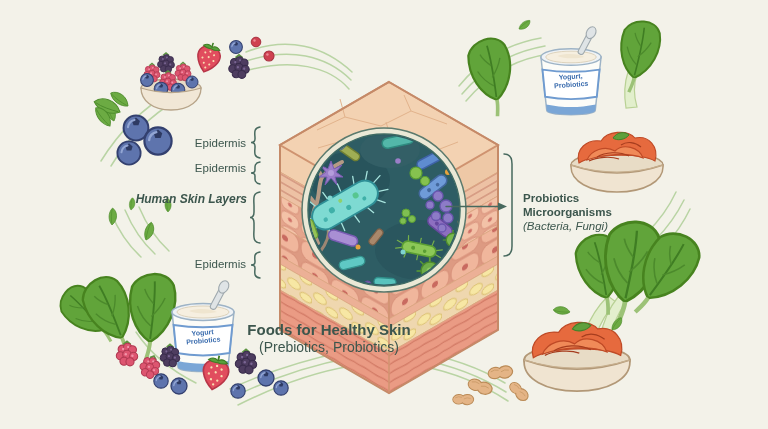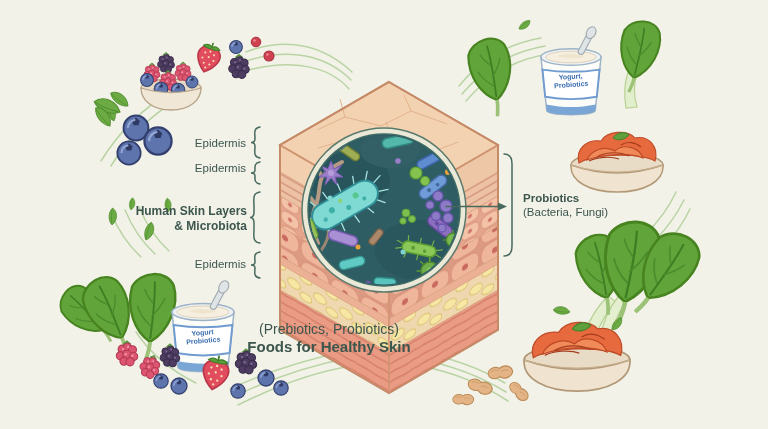--- a/index.html
+++ b/index.html
@@ -2,23 +2,23 @@
 <html><head>
 <meta charset="utf-8">
 <style>
   html,body{margin:0;padding:0;}
   .canvas{position:relative;width:768px;height:429px;background:#f3f2e9;overflow:hidden;
           font-family:"Liberation Sans",sans-serif;}
   .canvas svg{position:absolute;left:0;top:0;}
   .lbl{position:absolute;color:#3c564d;line-height:1.22;}
   .lbl-epi{left:150px;width:96px;text-align:right;font-size:11.5px;font-weight:400;}
   #epi1{top:136px;} #epi2{top:161px;} #epi3{top:257px;}
-  .lbl-layers{left:110px;top:204px;width:137px;text-align:right;font-size:12px;font-weight:700;}
+  .lbl-layers{left:110px;top:192px;width:137px;text-align:right;font-size:12px;font-weight:700;font-style:italic;}
   .lbl-beneficial{left:523px;top:191px;width:120px;text-align:left;font-size:11.5px;font-weight:700;}
-  .lbl-beneficial .light{font-weight:400;}
+  .lbl-beneficial .light{font-weight:400;font-style:italic;}
   .lbl-foods{left:229px;top:321px;width:200px;text-align:center;font-size:15px;font-weight:700;}
   .lbl-foods .light{font-weight:400;font-size:14px;}
   .yog{position:absolute;color:#3a6cae;font-size:7px;font-weight:700;text-align:center;line-height:1.15;}
   #yogL{left:176px;top:329px;width:54px;transform:rotate(-5deg);}
   #yogR{left:544px;top:73px;width:54px;transform:rotate(-4deg);}
   .line{display:block;}
 </style>
 </head>
 <body>
 
@@ -482,30 +482,30 @@
   <line x1="446" y1="206.5" x2="499" y2="206.5" stroke-width="1.4"></line>
 </g>
 <polygon points="507,206.5 498,202.5 498,210.5" fill="#47695e"></polygon>
 
 </svg>
 
 <div class="lbl lbl-epi" id="epi1">Epidermis</div>
 <div class="lbl lbl-epi" id="epi2">Epidermis</div>
 <div class="lbl lbl-layers">
   <span class="line">Human Skin Layers</span>
-  <span class="line">&amp; Microbiota</span>
 </div>
 <div class="lbl lbl-epi" id="epi3">Epidermis</div>
 <div class="lbl lbl-beneficial">
   <span class="line">Probiotics</span>
+  <span class="line">Microorganisms</span>
   <span class="line light">(Bacteria, Fungi)</span>
 </div>
 <div class="lbl lbl-foods">
+  <span class="line">Foods for Healthy Skin</span>
   <span class="line light">(Prebiotics, Probiotics)</span>
-  <span class="line">Foods for Healthy Skin</span>
 </div>
 <div class="yog" id="yogL">
   <span class="line">Yogurt</span>
   <span class="line">Probiotics</span>
 </div>
 <div class="yog" id="yogR">
   <span class="line">Yogurt,</span>
   <span class="line">Probiotics</span>
 </div>
 

